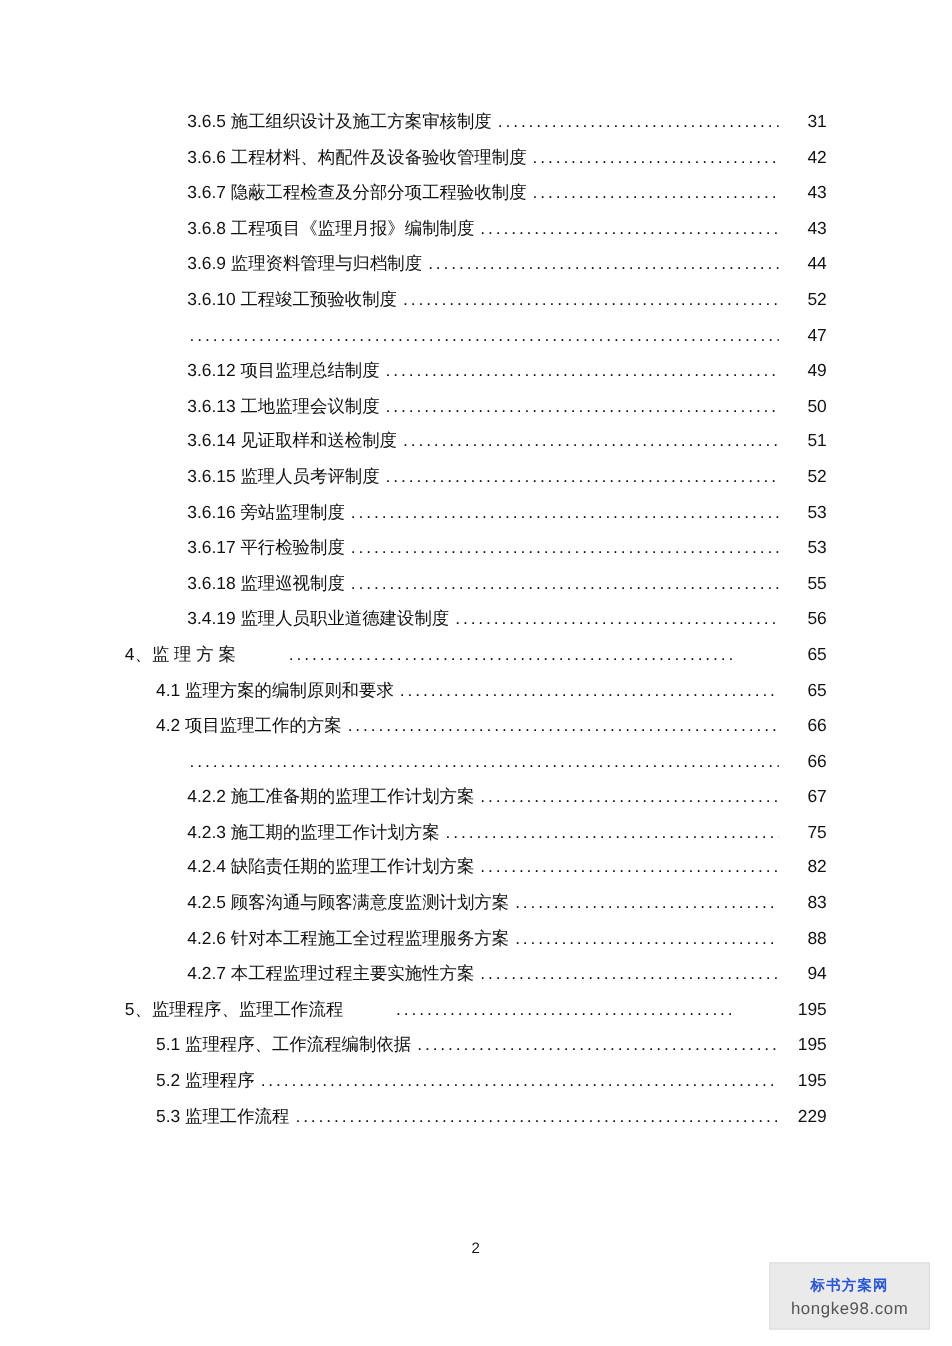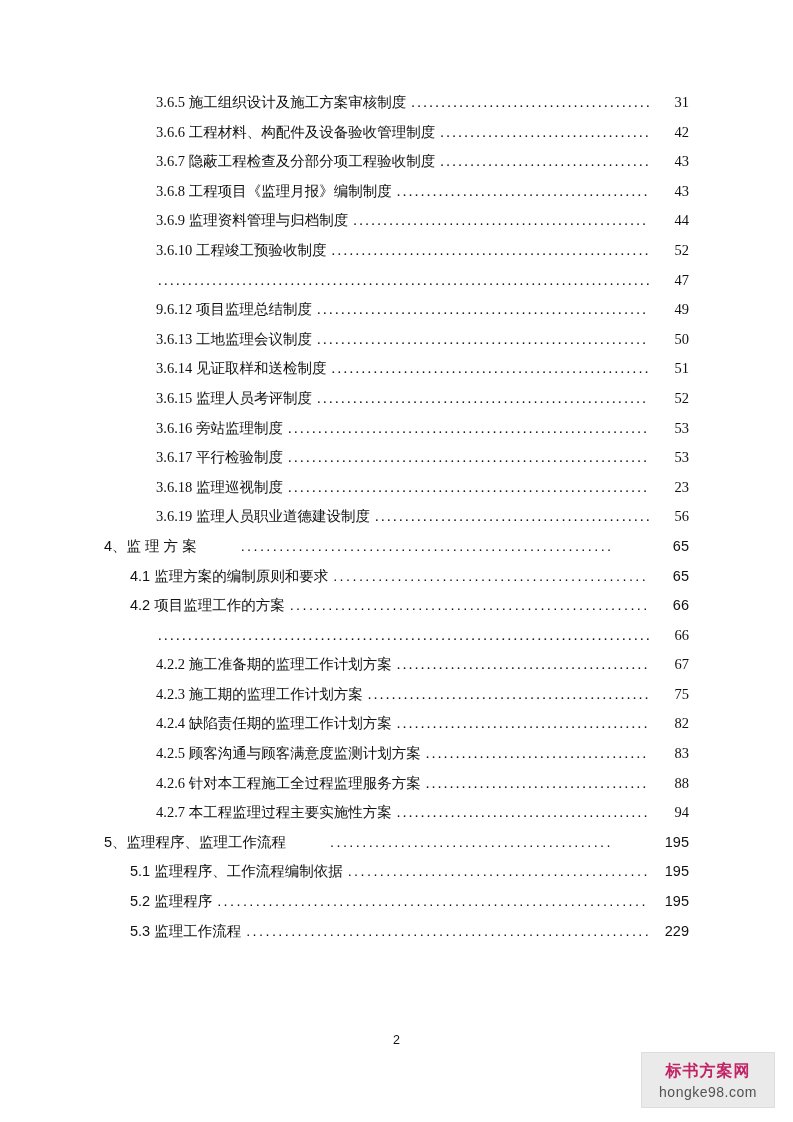--- a/index.html
+++ b/index.html
@@ -48,21 +48,21 @@
   }
   .toc-entry .pg {
     flex: 0 0 auto;
     text-align: right;
     width: 34px;
     padding-left: 4px;
   }
   
   .lvl-1 { padding-left: 0px; gap: 39px; }
   .lvl-2 { padding-left: 26px; }
-  .lvl-3 { padding-left: 52px; font-family: Liberation Serif, serif; }
+  .lvl-3 { padding-left: 52px; }
 
   .page-number {
     position: absolute;
     left: 0;
     right: 0;
     top: 1033px;
     text-align: center;
     font-size: 12.5px;
     color: #111;
   }
@@ -74,23 +74,23 @@
     height: 54px;
     background: #e9e9e9;
     border: 1px solid #dcdcdc;
     display: flex;
     flex-direction: column;
     align-items: center;
     justify-content: center;
     opacity: 0.95;
   }
   .watermark .wm-cn {
-    font-size: 16px;
+    font-size: 12px;
     letter-spacing: 1px;
-    color: #be185d;
+    color: #1d4ed8;
     font-weight: bold;
     font-family: Liberation Mono, monospace;
   }
   .watermark .wm-url {
     font-size: 14px;
     color: #4a4a4a;
     letter-spacing: 0.5px;
     margin-top: 2px;
     font-family: "Liberation Sans", sans-serif;
     text-align: right;
@@ -130,21 +130,21 @@
       <div class="toc-entry lvl-3">
         <span class="lbl">3.6.10 工程竣工预验收制度</span>
         <span class="dots">.........................................................................................</span>
         <span class="pg">52</span>
       </div>
       <div class="toc-entry lvl-3">
         <span class="dots">.........................................................................................</span>
         <span class="pg">47</span>
       </div>
       <div class="toc-entry lvl-3">
-        <span class="lbl">9.6.12 项目监理总结制度</span>
+        <span class="lbl">3.6.12 项目监理总结制度</span>
         <span class="dots">.........................................................................................</span>
         <span class="pg">49</span>
       </div>
       <div class="toc-entry lvl-3">
         <span class="lbl">3.6.13 工地监理会议制度</span>
         <span class="dots">.........................................................................................</span>
         <span class="pg">50</span>
       </div>
       <div class="toc-entry lvl-3">
         <span class="lbl">3.6.14 见证取样和送检制度</span>
@@ -162,24 +162,24 @@
         <span class="pg">53</span>
       </div>
       <div class="toc-entry lvl-3">
         <span class="lbl">3.6.17 平行检验制度</span>
         <span class="dots">.........................................................................................</span>
         <span class="pg">53</span>
       </div>
       <div class="toc-entry lvl-3">
         <span class="lbl">3.6.18 监理巡视制度</span>
         <span class="dots">.........................................................................................</span>
-        <span class="pg">23</span>
-      </div>
-      <div class="toc-entry lvl-3">
-        <span class="lbl">3.6.19 监理人员职业道德建设制度</span>
+        <span class="pg">55</span>
+      </div>
+      <div class="toc-entry lvl-3">
+        <span class="lbl">3.4.19 监理人员职业道德建设制度</span>
         <span class="dots">.........................................................................................</span>
         <span class="pg">56</span>
       </div>
       <div class="toc-entry lvl-1">
         <span class="lbl">4、监 理 方 案</span>
         <span class="dots">.........................................................................................</span>
         <span class="pg">65</span>
       </div>
       <div class="toc-entry lvl-2">
         <span class="lbl">4.1 监理方案的编制原则和要求</span>

